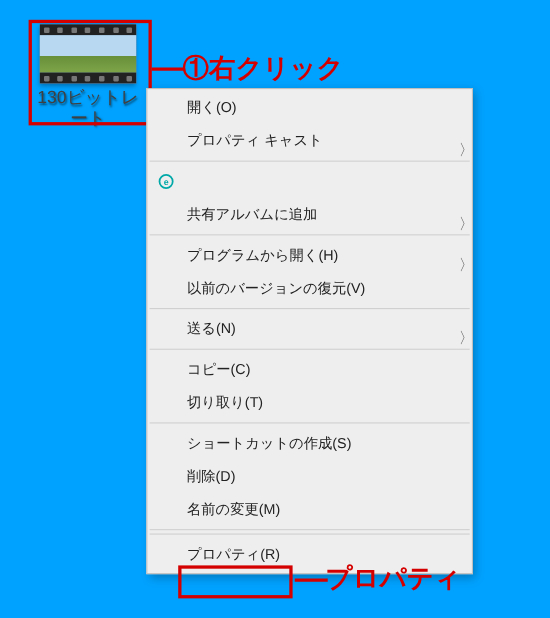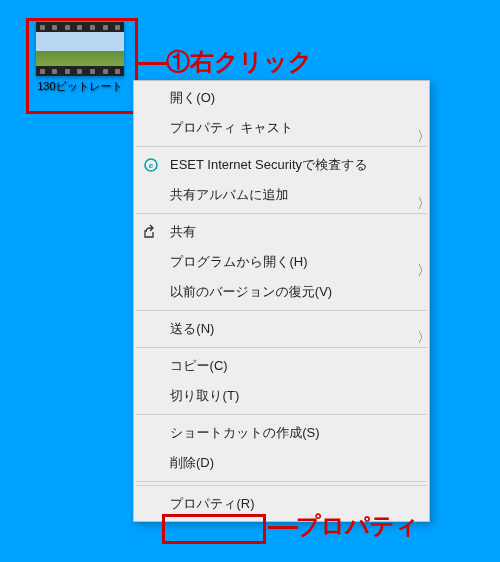--- a/index.html
+++ b/index.html
@@ -49,22 +49,22 @@
     background: #777;
     border-radius: 1px;
   }
   .thumb-scene {
     position: absolute;
     left: 0; right: 0;
     top: 10px; bottom: 10px;
     background: linear-gradient(to bottom, #b7d8f0 0%, #b7d8f0 55%, #678f3a 55%, #7ea548 100%);
   }
   .icon-label {
-    color: #000000;
-    font-size: 11px;
+    color: #404040;
+    font-size: 16px;
     text-shadow: 1px 1px 2px rgba(0,0,0,0.6);
     line-height: 1.2;
     word-break: break-all;
   }
 
   
   .annot-box {
     position: absolute;
     border: 3px solid #d40000;
     pointer-events: none;
@@ -176,39 +176,29 @@
 
   <div class="separator"></div>
 
   <div class="menu-item">
     <span class="icon-slot">
       <svg width="16" height="16" viewBox="0 0 16 16">
         <circle cx="8" cy="8" r="6" fill="none" stroke="#00a8a8" stroke-width="1.6"></circle>
         <text x="8" y="11" font-size="8" font-weight="bold" fill="#00a8a8" text-anchor="middle" font-family="sans-serif">e</text>
       </svg>
     </span>
-    <span>ESET Internet Securityで検査する</span>
   </div>
   <div class="menu-item">
     <span>共有アルバムに追加</span>
     <span class="arrow submenu-arrow">〉</span>
   </div>
 
   <div class="separator"></div>
 
   <div class="menu-item">
-    <span class="icon-slot">
-      <svg width="16" height="16" viewBox="0 0 16 16" fill="none" stroke="#333" stroke-width="1.3">
-        <path d="M3 8 Q3 4 7 4 L10 4 M7 1 L10 4 L7 7"></path>
-        <path d="M10 8 L10 13 L2 13 L2 6"></path>
-      </svg>
-    </span>
-    <span>共有</span>
-  </div>
-  <div class="menu-item">
     <span>プログラムから開く(H)</span>
     <span class="arrow submenu-arrow">〉</span>
   </div>
   <div class="menu-item">
     <span>以前のバージョンの復元(V)</span>
   </div>
 
   <div class="separator"></div>
 
   <div class="menu-item">
@@ -225,20 +215,23 @@
     <span>切り取り(T)</span>
   </div>
 
   <div class="separator"></div>
 
   <div class="menu-item">
     <span>ショートカットの作成(S)</span>
   </div>
   <div class="menu-item">
     <span>削除(D)</span>
+  </div>
+  <div class="menu-item">
+    <span>名前の変更(M)</span>
   </div>
 
   <div class="separator"></div>
 
 
   <div class="separator"></div>
 
   <div class="menu-item">
     <span>プロパティ(R)</span>
   </div>

